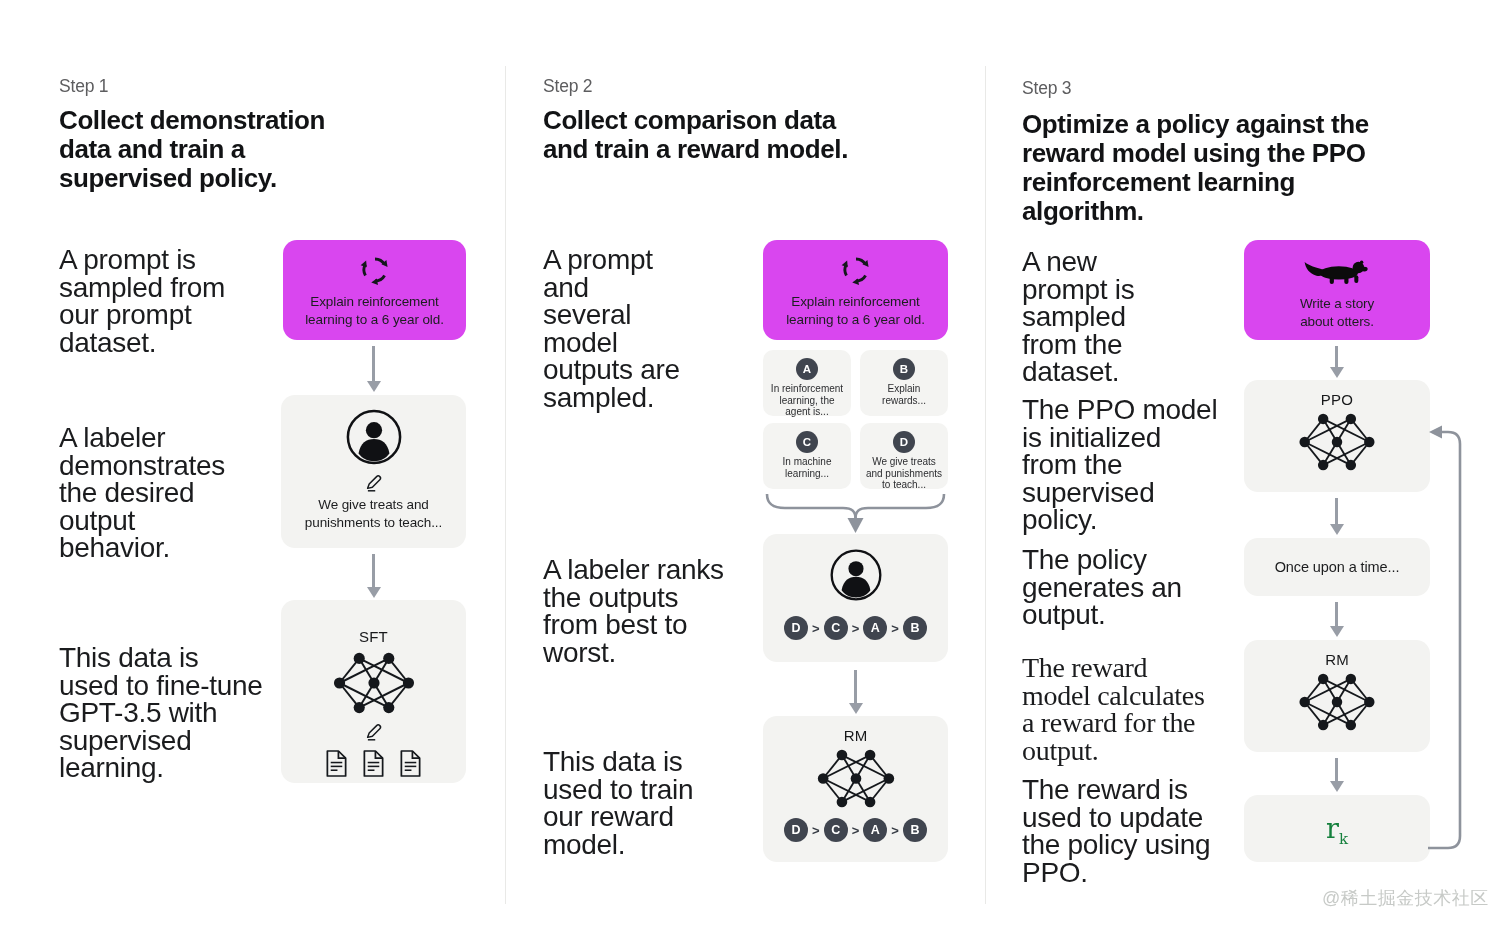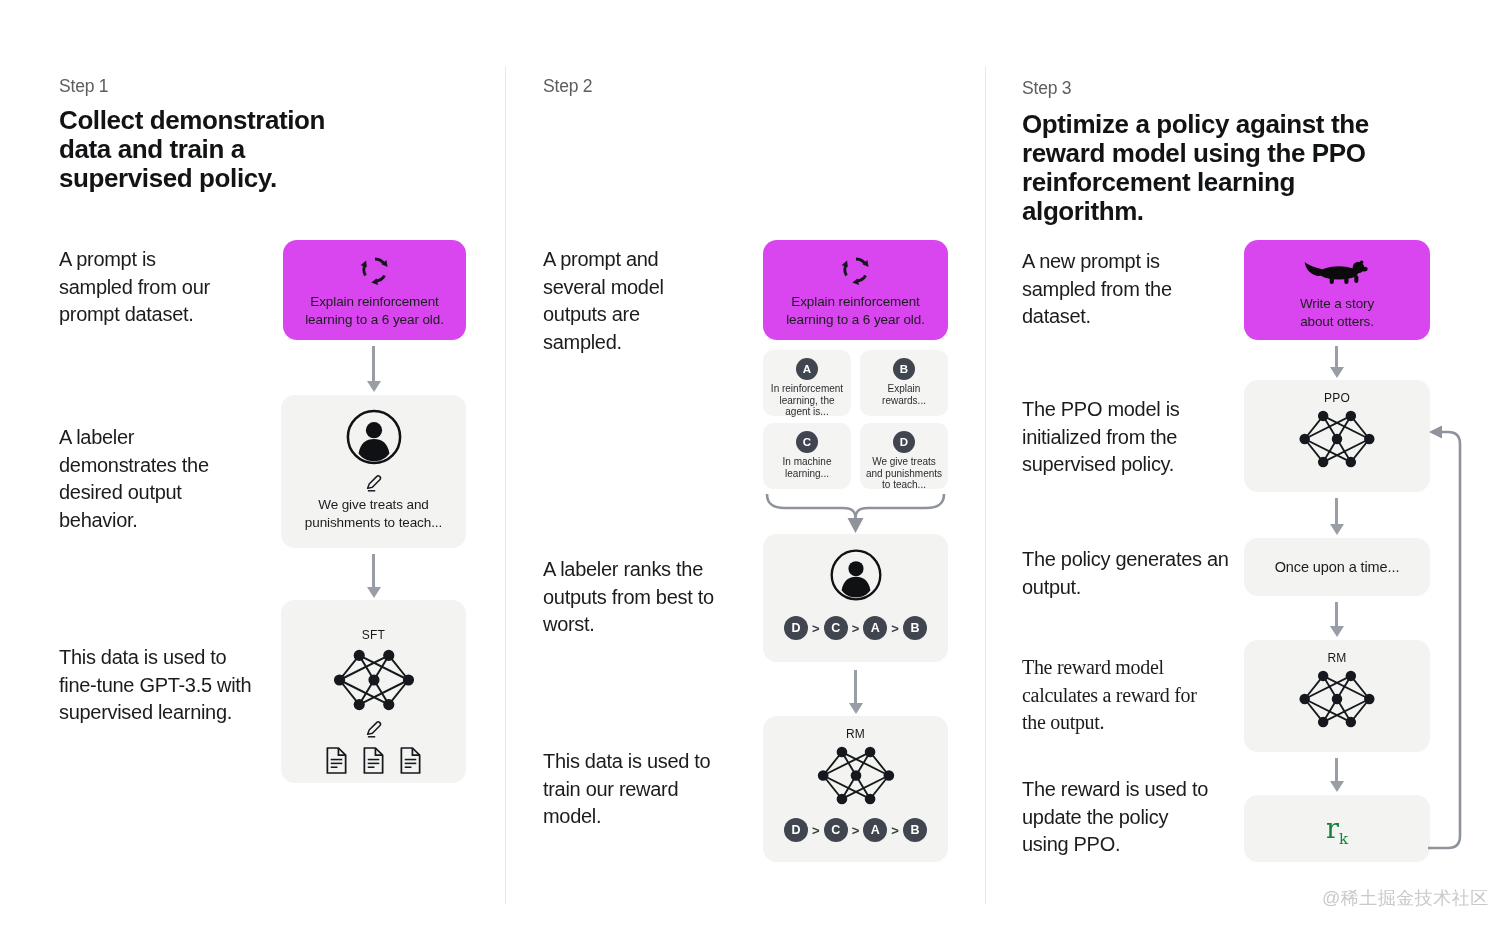--- a/index.html
+++ b/index.html
@@ -2,26 +2,26 @@
 <html><head>
 <meta charset="utf-8">
 <style>
   html,body{margin:0;padding:0;background:#ffffff;}
   .canvas{
     position:relative;width:1512px;height:933px;background:#ffffff;overflow:hidden;
     font-family:"Liberation Sans", sans-serif;color:#17181a;
   }
   .step-label{position:absolute;font-size:17.5px;color:#5d5d5f;letter-spacing:-0.2px;}
   .title{position:absolute;font-size:26px;line-height:29px;font-weight:700;color:#121315;letter-spacing:-0.4px;}
-  .caption{position:absolute;font-size:20px;line-height:27.5px;color:#1b1c1e;letter-spacing:-0.3px;}
+  .caption{position:absolute;font-size:28px;line-height:27.5px;color:#1b1c1e;letter-spacing:-0.3px;}
   .panel{position:absolute;background:#f3f3f1;border-radius:14px;}
   .prompt-panel{position:absolute;background:#d946ef;border-radius:14px;text-align:center;}
   .icon-row{display:flex;justify-content:center;}
   .box-text{font-size:13.5px;line-height:18px;color:#1c1d1f;text-align:center;letter-spacing:-0.1px;}
-  .panel-label{font-size:12px;color:#17181a;text-align:center;letter-spacing:0.2px;}
+  .panel-label{font-size:15px;color:#17181a;text-align:center;letter-spacing:0.2px;}
   .ans-box{position:absolute;background:#f4f4f2;border-radius:10px;width:88px;height:66px;text-align:center;}
   .ans-text{font-size:10px;line-height:11.5px;color:#2c2d30;margin-top:3px;padding:0 5px;letter-spacing:0;}
   .badge{display:inline-block;width:22px;height:22px;border-radius:50%;background:#40454f;color:#ffffff;
          font-weight:700;font-size:11.5px;line-height:22px;text-align:center;margin-top:8px;}
   .rank-row{position:absolute;left:0;right:0;display:flex;justify-content:center;align-items:center;gap:4px;}
   .rank-row .badge{width:24px;height:24px;line-height:24px;font-size:12.5px;margin-top:0;}
   .gt{font-size:13px;font-weight:700;color:#363b44;}
   .arrow-v{position:absolute;width:3px;background:#989da6;}
   .arrow-v::after{content:"";position:absolute;left:50%;transform:translateX(-50%);bottom:-10px;
     border:7px solid transparent;border-top:11px solid #989da6;border-bottom:none;}
@@ -138,20 +138,21 @@
         <line x1="7" y1="14" x2="19" y2="14" stroke="#15181c" stroke-width="1.6"></line>
         <line x1="7" y1="18" x2="19" y2="18" stroke="#15181c" stroke-width="1.6"></line>
         <line x1="7" y1="22" x2="14" y2="22" stroke="#15181c" stroke-width="1.6"></line>
       </svg>
     </div>
   </div>
 
   <div class="divider" style="left:505px;"></div>
 
   <div class="step-label" style="left:543px;top:76px;">Step 2</div>
+  <div class="title" style="left:543px;top:106px;width:315px;">Collect comparison data and train a reward model.</div>
 
   <div class="caption" style="left:543px;top:246px;width:140px;">A prompt and several model outputs are sampled.</div>
   <div class="caption" style="left:543px;top:556px;width:188px;">A labeler ranks the outputs from best to worst.</div>
   <div class="caption" style="left:543px;top:748px;width:175px;">This data is used to train our reward model.</div>
 
   <div class="prompt-panel" style="left:763px;top:240px;width:185px;height:100px;">
     <div class="icon-row" style="margin-top:13px;">
       <svg viewBox="0 0 40 40" width="34" height="34">
         <g stroke="#15181c" stroke-width="3.4" fill="none">
           <path d="M20 7 A 13 13 0 0 1 31.2 13.4"></path>

